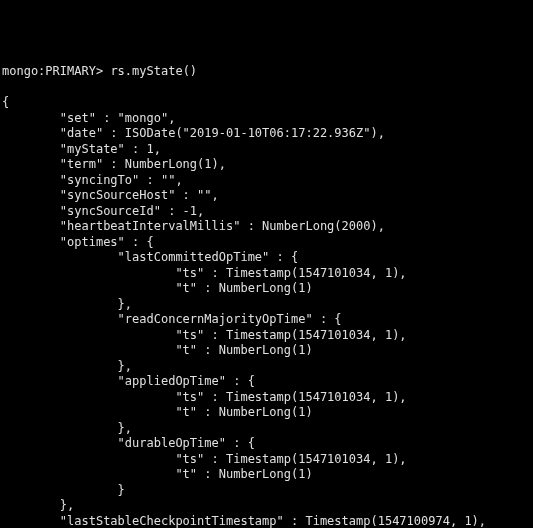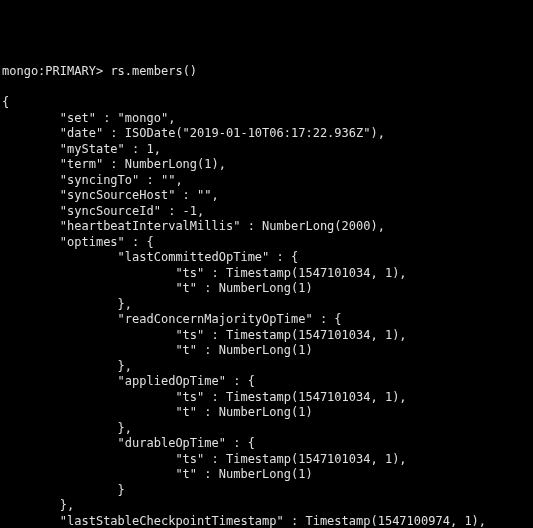--- a/index.html
+++ b/index.html
@@ -30,21 +30,21 @@
     }
     .output {
       color: #e0e0e0;
     }
   </style>
 </head>
 <body>
 
 
 
-<div class="prompt-line"><span class="prompt">mongo:PRIMARY&gt;</span><span> </span><span class="cmd">rs.members()</span></div>
+<div class="prompt-line"><span class="prompt">mongo:PRIMARY&gt;</span><span> </span><span class="cmd">rs.myState()</span></div>
 <div class="output" id="output">{
         "set" : "mongo",
         "date" : ISODate("2019-01-10T06:17:22.936Z"),
         "myState" : 1,
         "term" : NumberLong(1),
         "syncingTo" : "",
         "syncSourceHost" : "",
         "syncSourceId" : -1,
         "heartbeatIntervalMillis" : NumberLong(2000),
         "optimes" : {

